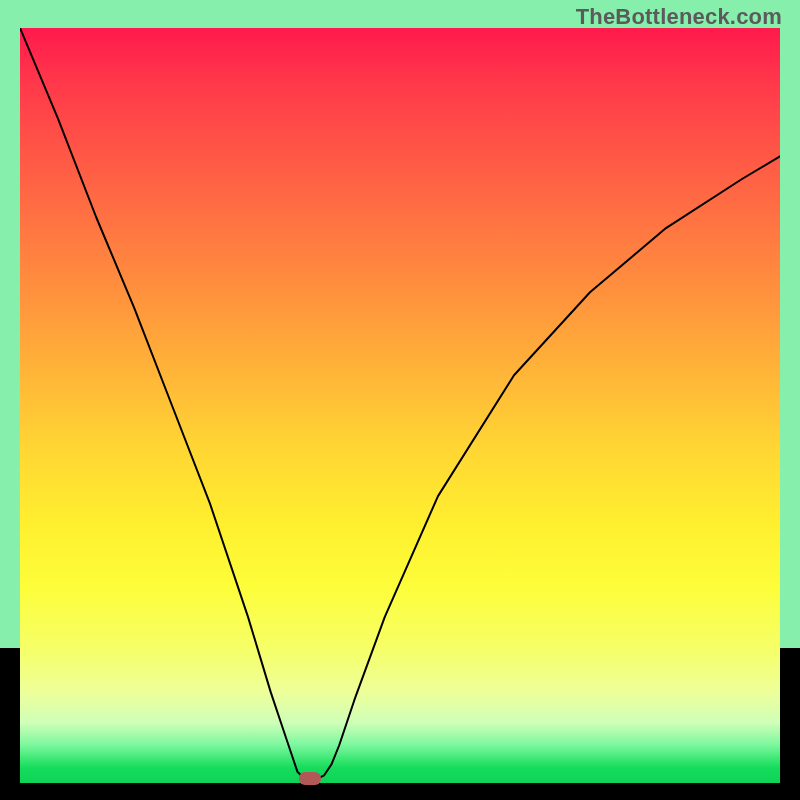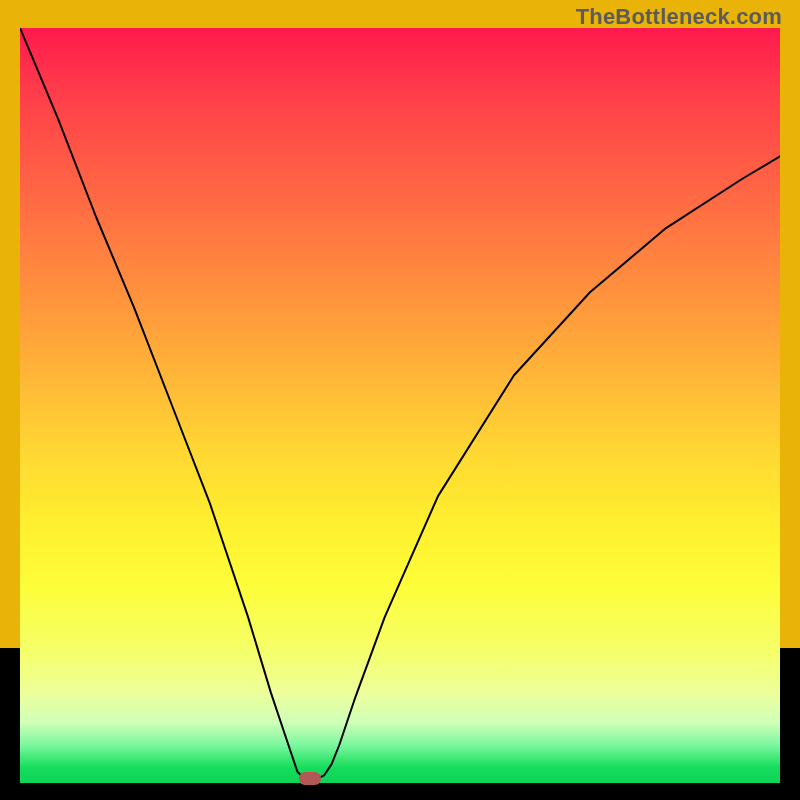--- a/index.html
+++ b/index.html
@@ -1,20 +1,20 @@
 <!DOCTYPE html>
 <html><head>
 <meta charset="utf-8">
 <style>
   * { margin: 0; padding: 0; box-sizing: border-box; }
   html, body { width: 800px; height: 800px; overflow: hidden; background: #000; }
   .outer {
     width: 800px;
     height: 648px;
-    background: #eab308;
+    background: #86efac;
     position: relative;
   }
   .watermark {
     position: absolute;
     top: 4px;
     right: 18px;
     font-family: Arial, Helvetica, sans-serif;
     font-size: 22px;
     font-weight: bold;
     color: #5b5b5b;

